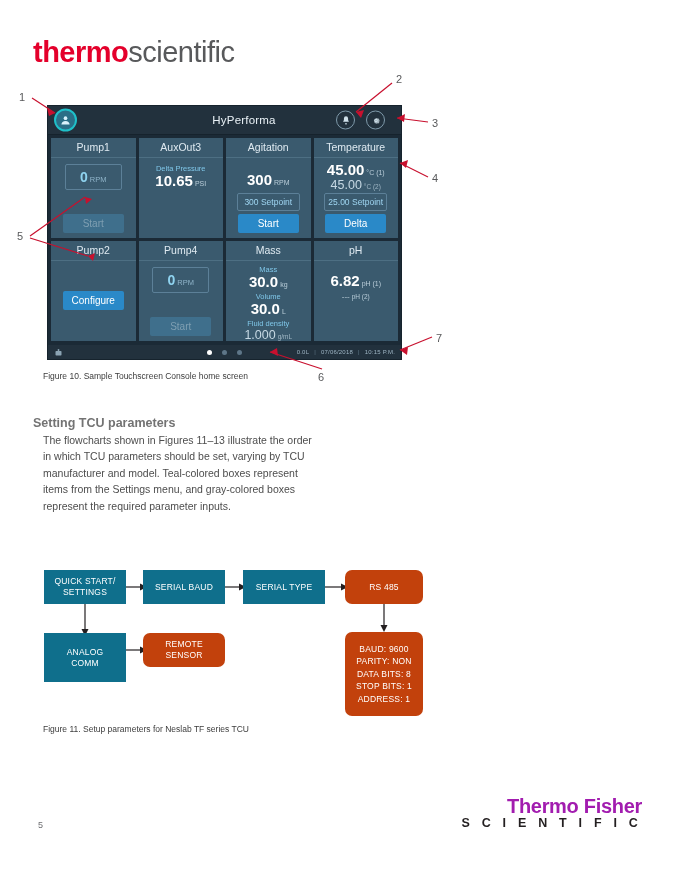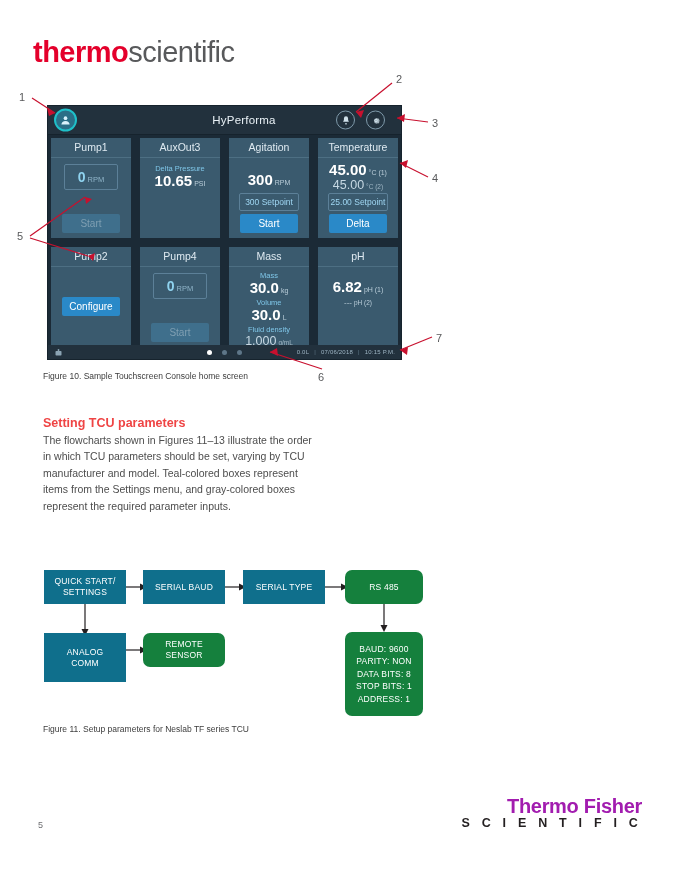--- a/index.html
+++ b/index.html
@@ -30,21 +30,21 @@
   .user-icon{left:6px;width:19px;height:19px;border-radius:50%;
     background:#2b6f87;border:2px solid #1fc0c9;display:flex;align-items:center;justify-content:center;}
   .user-icon svg{width:11px;height:11px;display:block;}
   .bell-icon{right:46px;width:17px;height:17px;border-radius:50%;
     border:1px solid #7f9aab;display:flex;align-items:center;justify-content:center;background:#22313d;}
   .gear-icon{right:16px;width:17px;height:17px;border-radius:50%;
     border:1px solid #7f9aab;display:flex;align-items:center;justify-content:center;background:#22313d;}
   .bell-icon svg,.gear-icon svg{width:10px;height:10px;display:block;}
 
   .grid{padding:3px;display:grid;grid-template-columns:1fr 1fr 1fr 1fr;
-    grid-template-rows:100px 100px;gap:9px;}
+    grid-template-rows:100px 100px;gap:3px;}
   .cell{background:#3a5a6e;display:flex;flex-direction:column;align-items:center;position:relative;}
   .cell-title{width:100%;text-align:center;color:#dfeaf1;font-size:10.5px;
     padding:3px 0 4px;border-bottom:1px solid #4d6f83;}
   .cell-body{flex:1;width:100%;display:flex;flex-direction:column;align-items:center;
     justify-content:flex-start;padding:4px 6px 5px;box-sizing:border-box;}
 
   .valbox{width:76%;border:1px solid #5c8098;border-radius:2px;text-align:center;
     padding:4px 0;color:#8fd3ef;font-size:14px;font-weight:bold;margin-top:2px;}
   .valbox .unit{font-size:7.5px;font-weight:normal;color:#8fb4c9;margin-left:2px;}
 
@@ -73,30 +73,30 @@
   .dot.active{background:#ffffff;}
   .sb-right{margin-left:auto;color:#9db4c3;font-size:6px;letter-spacing:.2px;
     display:flex;gap:5px;align-items:center;z-index:2;}
   .sb-sep{color:#5e7688;}
 
   
   .callout-num{position:absolute;color:#58595b;font-size:11px;}
 
   
   .caption{position:absolute;color:#3c3c3c;font-size:8.5px;}
-  .sec-head{position:absolute;left:43px;top:416px;color:#ef4444;font-size:12.5px;font-weight:bold;}
+  .sec-head{position:absolute;left:33px;top:416px;color:#737373;font-size:12.5px;font-weight:bold;}
   .body-text{position:absolute;left:43px;top:432px;width:275px;color:#4d4d4d;
     font-size:10.5px;line-height:16.4px;}
 
   
   .fc{position:absolute;left:0;top:0;width:680px;height:880px;pointer-events:none;}
   .node{position:absolute;display:flex;align-items:center;justify-content:center;
     text-align:center;color:#ffffff;font-size:8.5px;line-height:11px;letter-spacing:.2px;}
   .node.teal{background:#0f6f8c;}
-  .node.gray{background:#15803d;border-radius:7px;}
+  .node.gray{background:#c2410c;border-radius:7px;}
   .node.gray.params{font-size:8.5px;line-height:12.5px;text-align:center;}
 
   
   .pagenum{position:absolute;left:38px;top:820px;color:#6d6e71;font-size:9px;}
   .footer-logo{position:absolute;right:38px;top:796px;text-align:right;}
   .fl1{color:#a21caf;font-size:20px;font-weight:bold;letter-spacing:-0.3px;line-height:20px;}
   .fl2{color:#231f20;font-size:12.5px;font-weight:bold;letter-spacing:4.2px;line-height:15px;}
 </style>
 </head>
 <body>

